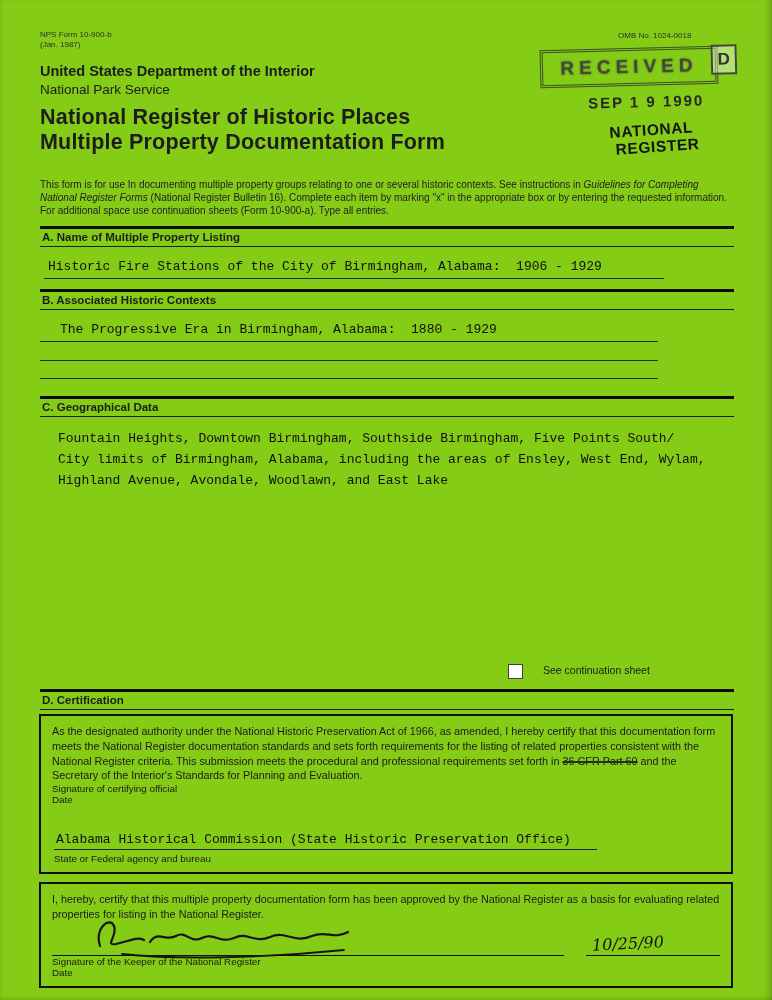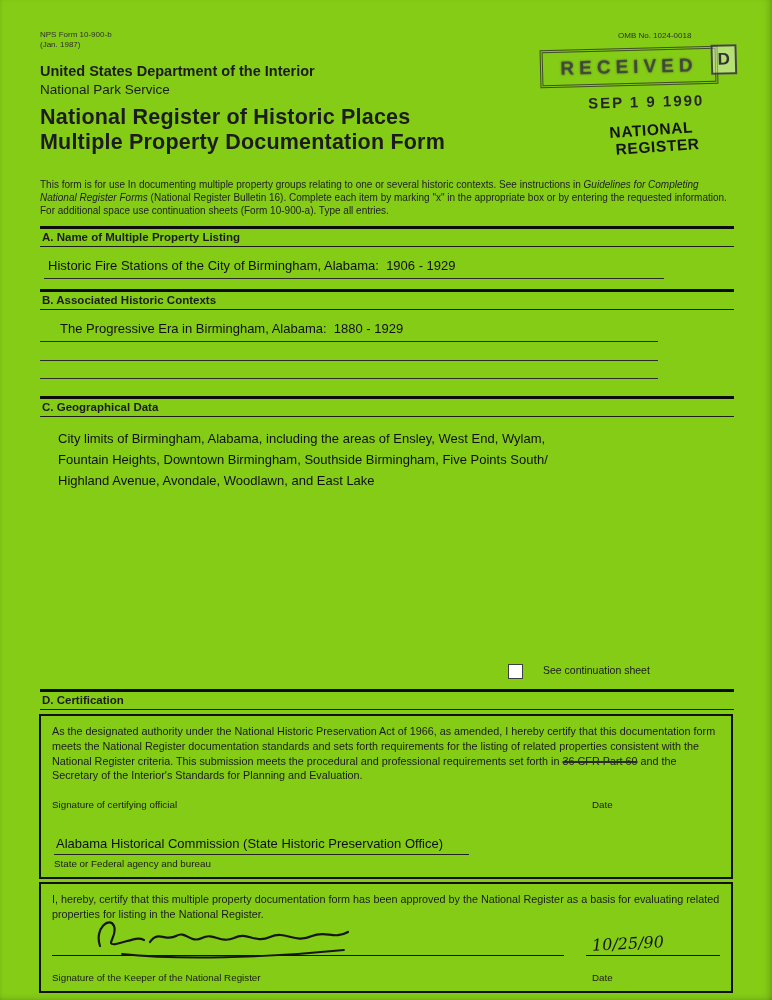--- a/index.html
+++ b/index.html
@@ -39,21 +39,21 @@
   .stamp-nr div:nth-child(2) { margin-left:5px; }
 
   .instructions { position:absolute; top:179px; left:40px; width:697px; margin:0; font-size:10px; line-height:12.8px; color:#222; }
   .instructions i { font-style:italic; }
 
   .sec { position:absolute; left:40px; width:694px; }
   .rule-heavy { height:2.5px; background:#0c0c0c; }
   .rule-light { height:1px; background:#1e1e1e; }
   .sec-heading { font-size:11.5px; font-weight:bold; padding:2px 0 3px 2px; }
 
-  .typed { font-family:Liberation Sans, sans-serif; font-size:13px; color:#101010; white-space:pre; }
+  .typed { font-family:Liberation Mono, monospace; font-size:13px; color:#101010; white-space:pre; }
 
   .entry-line { border-bottom:1.4px solid #2b2b2b; padding-bottom:4px; margin-top:9px; }
   .a-line { width:620px; margin-left:4px; }
   .a-line .typed { padding-left:4px; }
   .b-line { width:618px; }
   .b-line .typed { padding-left:20px; }
   .blank-line { width:618px; height:17px; border-bottom:1.2px solid #2b2b2b; }
   .geo { margin:11px 0 0 18px; }
   .geo .typed { display:block; line-height:21px; }
 
@@ -66,21 +66,21 @@
   .box2 { top:882px; }
   .cert-text { margin:0; font-size:10.8px; line-height:14.8px; color:#1b1b1b; }
   .struck { text-decoration:line-through; text-decoration-thickness:1.5px; text-decoration-color:#2a2a2a; }
 
   .sig-row { display:flex; align-items:flex-end; height:30px; margin-top:2px; }
   .box2 .sig-row { height:32px; }
   .sig-line { flex:1; border-bottom:1.3px solid #101010; position:relative; margin-right:22px; height:100%; }
   .sig-svg { position:absolute; left:34px; bottom:-7px; overflow:visible; }
   .date-cell { width:128px; border-bottom:1.3px solid #101010; padding:0 0 2px 6px; }
   .handwritten { display:inline-block; font-family:"DejaVu Serif", serif; font-style:italic; font-size:16px; color:#141414; transform:rotate(-3deg); }
-  .label-row { display:flex; justify-content:space-between; font-size:9.8px; margin-top:16px; color:#1a1a1a; }
+  .label-row { display:flex; justify-content:space-between; font-size:9.8px; margin-top:0; color:#1a1a1a;flex-direction:column; }
   .label-row .lbl-right { width:128px; }
   .agency-line { display:inline-block; border-bottom:1.3px solid #222; padding:0 26px 2px 2px; margin:24px 0 0 2px; }
   .small-label { font-size:9.8px; margin:3px 0 0 2px; color:#1a1a1a; }
 </style>
 </head>
 <body>
 
 <div class="page">
 
   <div class="tiny" style="top:30px; left:40px;">
@@ -128,22 +128,22 @@
     </div>
     <div class="blank-line" style="margin-top:1px"></div>
     <div class="blank-line"></div>
   </section>
 
   <section class="sec" style="top:396px">
     <div class="rule-heavy"></div>
     <div class="sec-heading">C. Geographical Data</div>
     <div class="rule-light"></div>
     <div class="geo">
+      <span class="typed">Fountain Heights, Downtown Birmingham, Southside Birmingham, Five Points South/</span>
       <span class="typed">City limits of Birmingham, Alabama, including the areas of Ensley, West End, Wylam,</span>
-      <span class="typed">Fountain Heights, Downtown Birmingham, Southside Birmingham, Five Points South/</span>
       <span class="typed">Highland Avenue, Avondale, Woodlawn, and East Lake</span>
     </div>
   </section>
 
   <div class="continuation">
     <span class="checkbox"></span>
     <span class="cont-label">See continuation sheet</span>
   </div>
 
   <section class="sec" style="top:689px">

